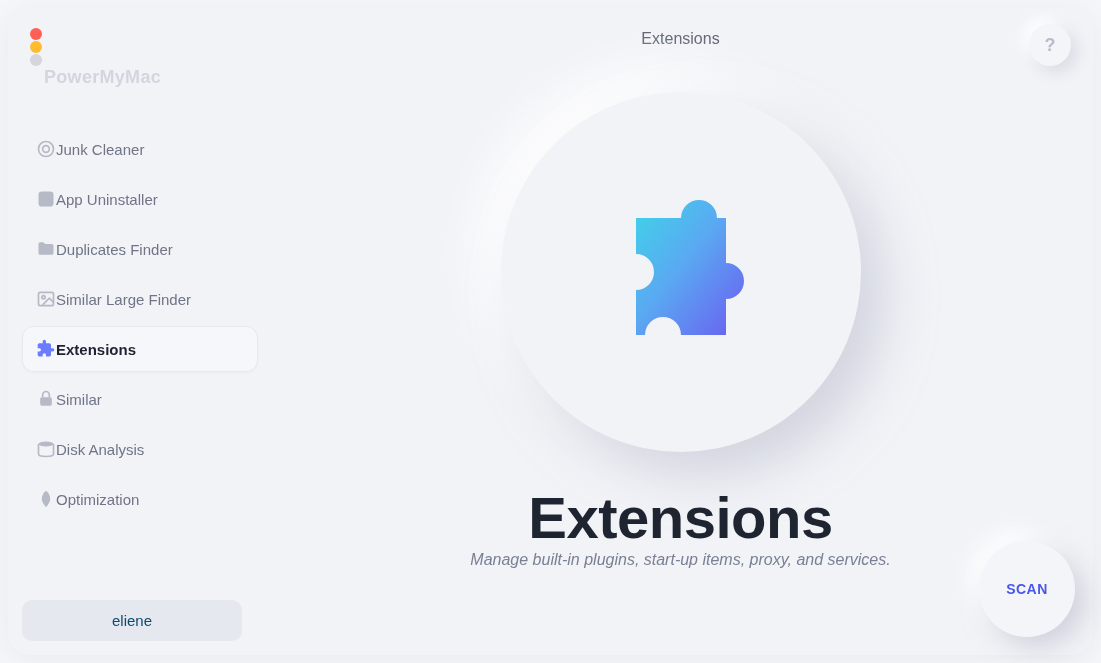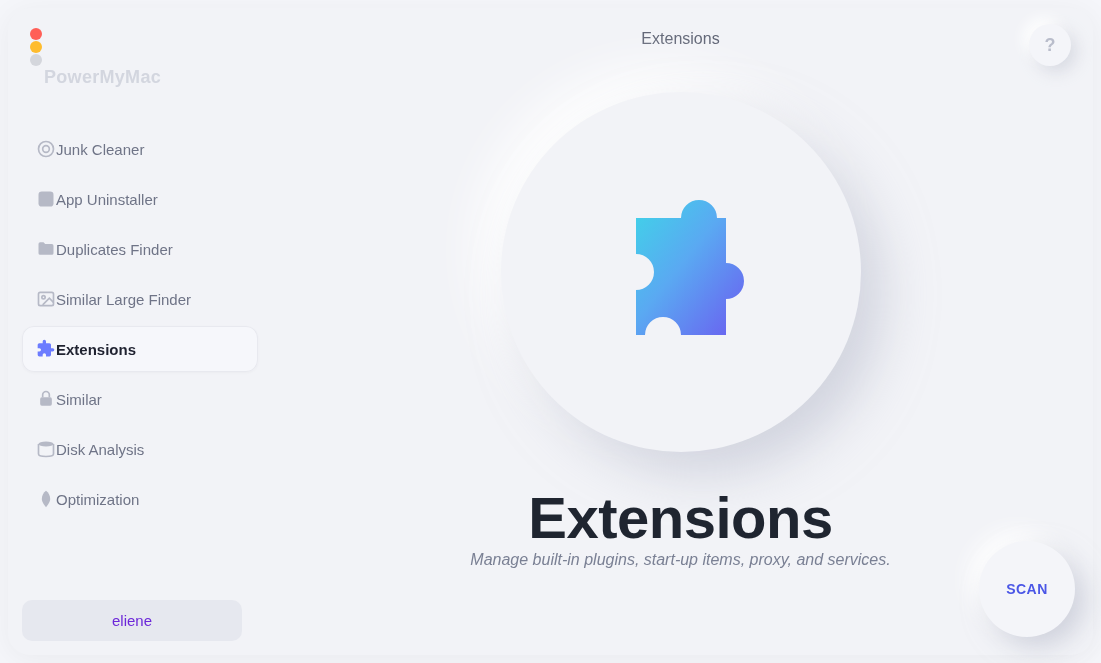--- a/index.html
+++ b/index.html
@@ -85,21 +85,21 @@
       color: #b6b9c6;
       flex-shrink: 0;
     }
     .nav-item.active .nav-icon { color: #6c7cff; }
     .user-chip {
       margin-top: auto;
       background: #e6e8ef;
       border-radius: 10px;
       text-align: center;
       padding: 12px 8px;
-      color: #6d28d9;
+      color: #0c4a6e;
       font-size: 15px;
       width: 220px;
       align-self: flex-start;
     }
     .main {
       flex: 1;
       position: relative;
       display: flex;
       flex-direction: column;
       align-items: center;

